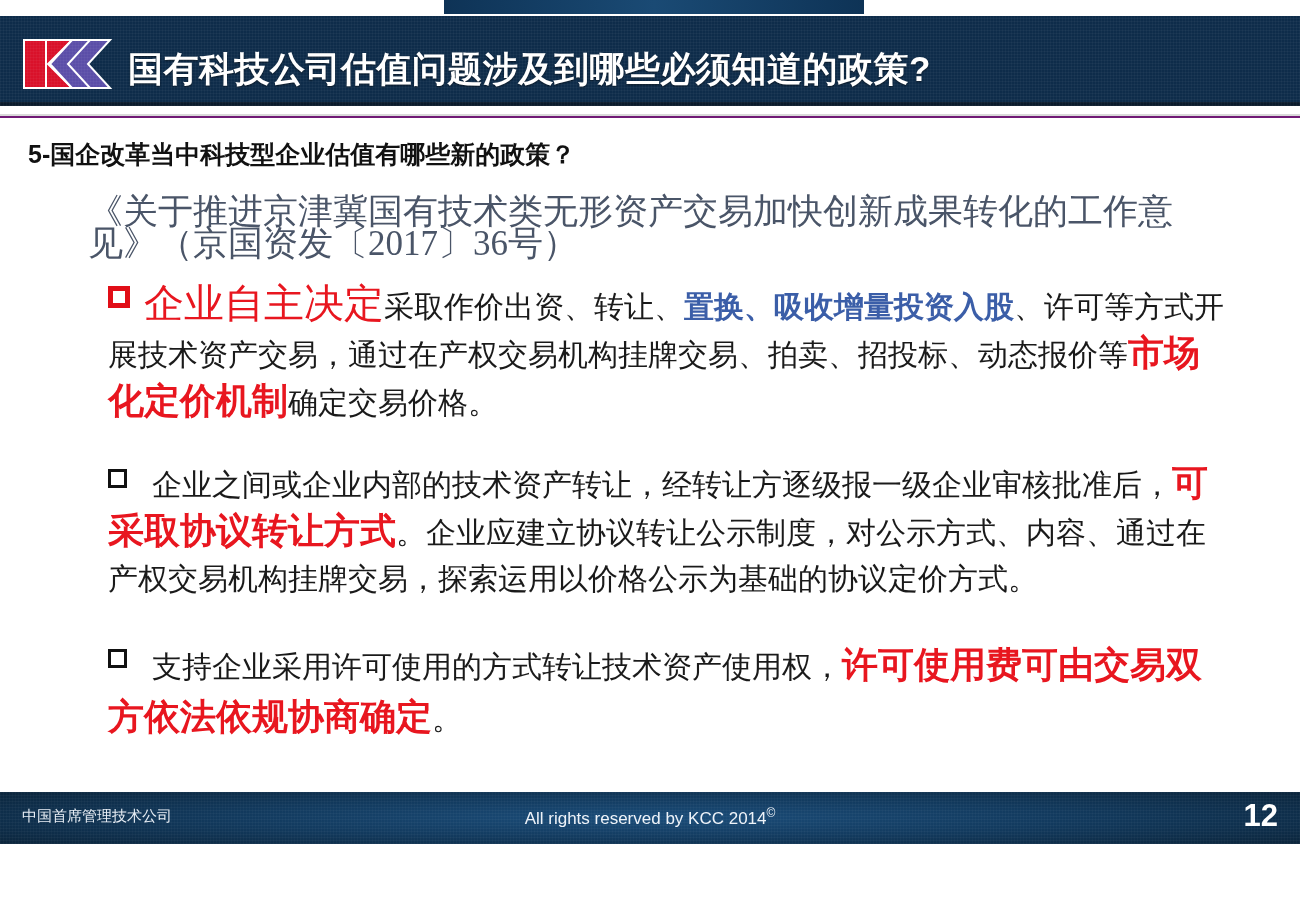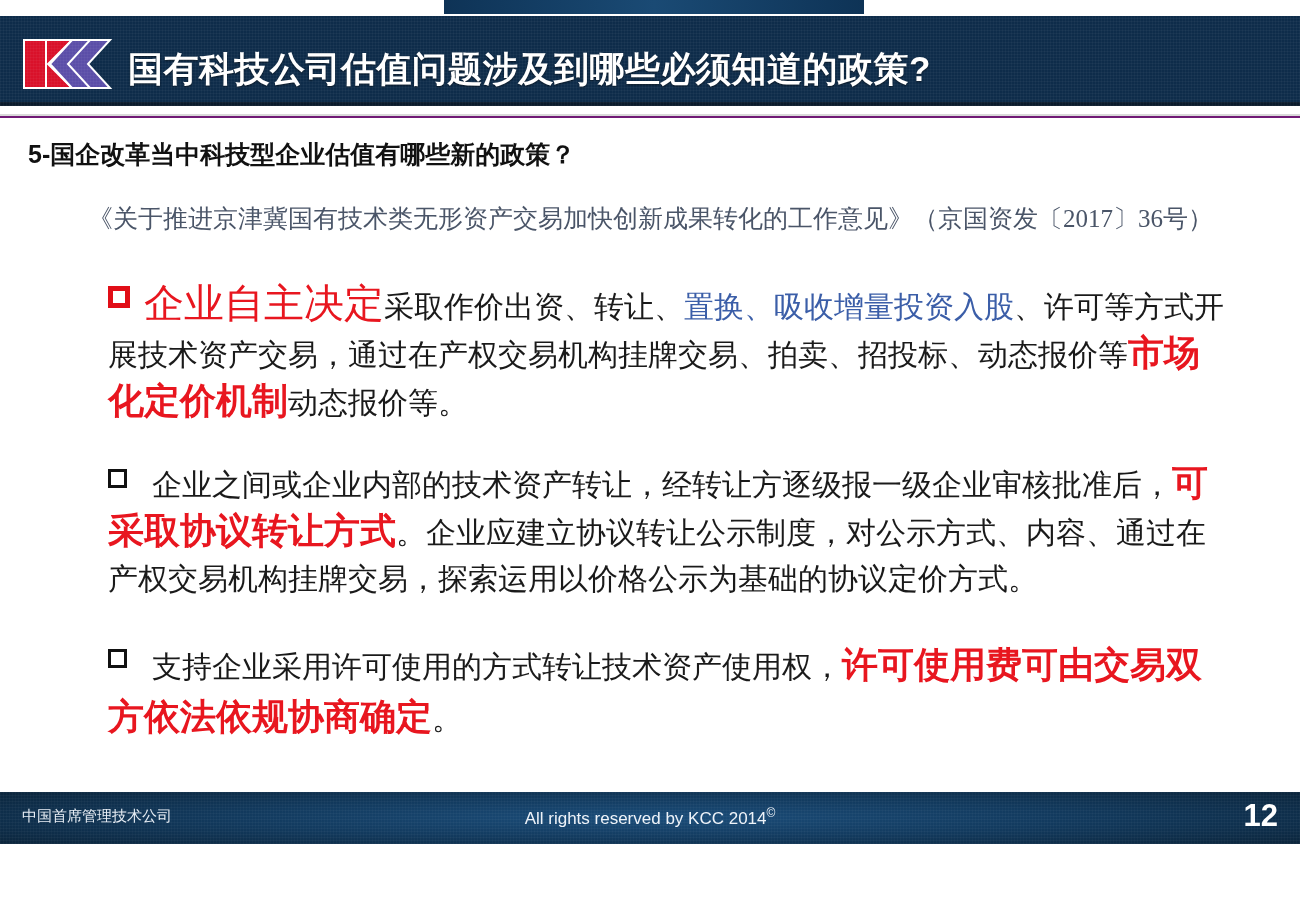--- a/index.html
+++ b/index.html
@@ -92,22 +92,22 @@
     font-weight: bold;
     color:#111111;
     font-family:"Liberation Sans","DejaVu Sans",sans-serif;
     white-space: nowrap;
   }
 
   .citation {
     position:absolute; top:78px; left:88px;
     width: 1130px;
     font-family: "Liberation Serif","DejaVu Serif", serif;
-    font-size: 25px;
-    line-height: 46px;
+    font-size: 35px;
+    line-height: 32px;
     color: #4a5568;
   }
 
   .bullets {
     position:absolute; top:162px; left:108px;
     width: 1125px;
   }
 
   .bullet {
     position: relative;
@@ -140,21 +140,21 @@
     font-family: "Liberation Serif","DejaVu Serif", serif;
   }
   .hl-red-lg {
     color: #e8161f;
     font-size: 36px;
     font-weight: bold;
     font-family: "Liberation Serif","DejaVu Serif", serif;
   }
   .hl-blue {
     color: #3b5ea8;
-    font-weight: normal;
+    font-weight: bold;
   }
 
   
   #bullet-1 .bullet-text { line-height: 47px; }
   #bullet-2 .bullet-text { line-height: 46px; }
   #bullet-3 .bullet-text { line-height: 50px; }
 
   
   .footer {
     position:absolute; bottom:0; left:0;
@@ -225,21 +225,21 @@
   <div class="body">
 
     <div class="subheading">5-国企改革当中科技型企业估值有哪些新的政策？</div>
 
     <div class="citation">《关于推进京津冀国有技术类无形资产交易加快创新成果转化的工作意见》（京国资发〔2017〕36号）</div>
 
     <div class="bullets">
 
       <div class="bullet" id="bullet-1">
         <span class="bullet-marker"></span>
-        <div class="bullet-text b1"><span class="hl-red-xl">企业自主决定</span><span>采取作价出资、转让、</span><span class="hl-blue">置换、吸收增量投资入股</span><span>、许可等方式开展技术资产交易，通过在产权交易机构挂牌交易、拍卖、招投标、动态报价等</span><span class="hl-red-lg">市场化定价机制</span><span>动态报价等。</span></div>
+        <div class="bullet-text b1"><span class="hl-red-xl">企业自主决定</span><span>采取作价出资、转让、</span><span class="hl-blue">置换、吸收增量投资入股</span><span>、许可等方式开展技术资产交易，通过在产权交易机构挂牌交易、拍卖、招投标、动态报价等</span><span class="hl-red-lg">市场化定价机制</span><span>确定交易价格。</span></div>
       </div>
 
       <div class="bullet" id="bullet-2" style="margin-top:34px;">
         <span class="bullet-marker plain"></span>
         <div class="bullet-text b2"><span>企业之间或企业内部的技术资产转让，经转让方逐级报一级企业审核批准后，</span><span class="hl-red-lg">可采取协议转让方式</span><span>。企业应建立协议转让公示制度，对公示方式、内容、通过在产权交易机构挂牌交易，探索运用以价格公示为基础的协议定价方式。</span></div>
       </div>
 
       <div class="bullet" id="bullet-3" style="margin-top:38px;">
         <span class="bullet-marker plain"></span>
         <div class="bullet-text b3"><span>支持企业采用许可使用的方式转让技术资产使用权，</span><span class="hl-red-lg">许可使用费可由交易双方依法依规协商确定</span><span>。</span></div>

